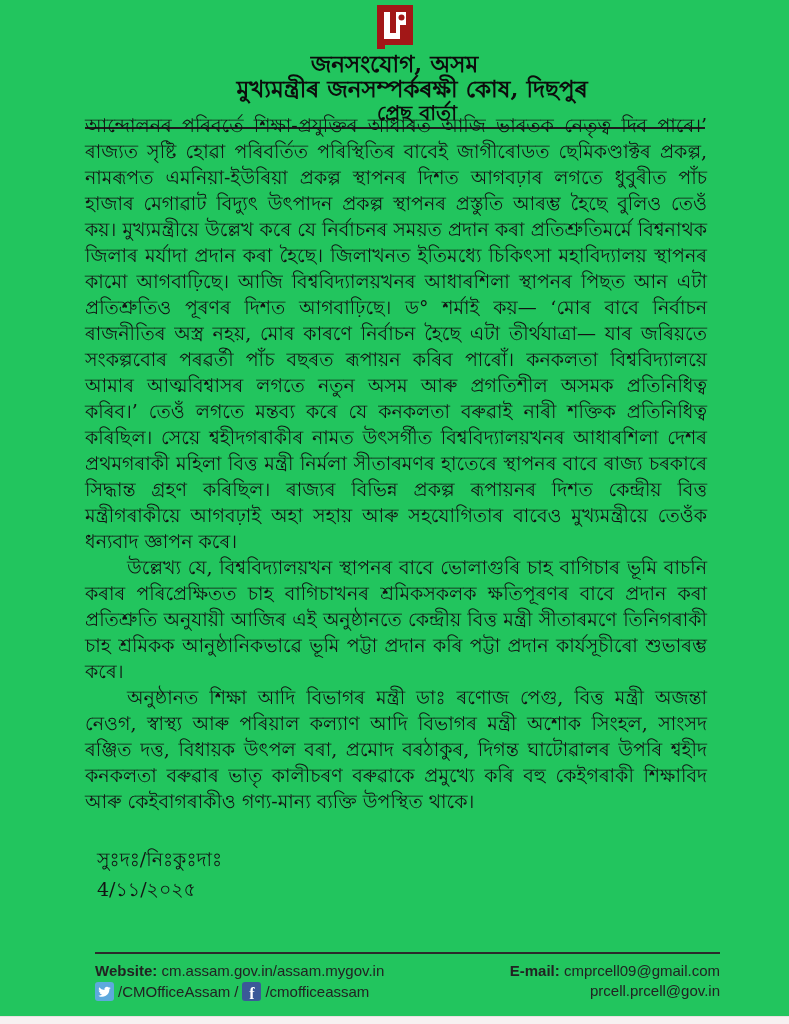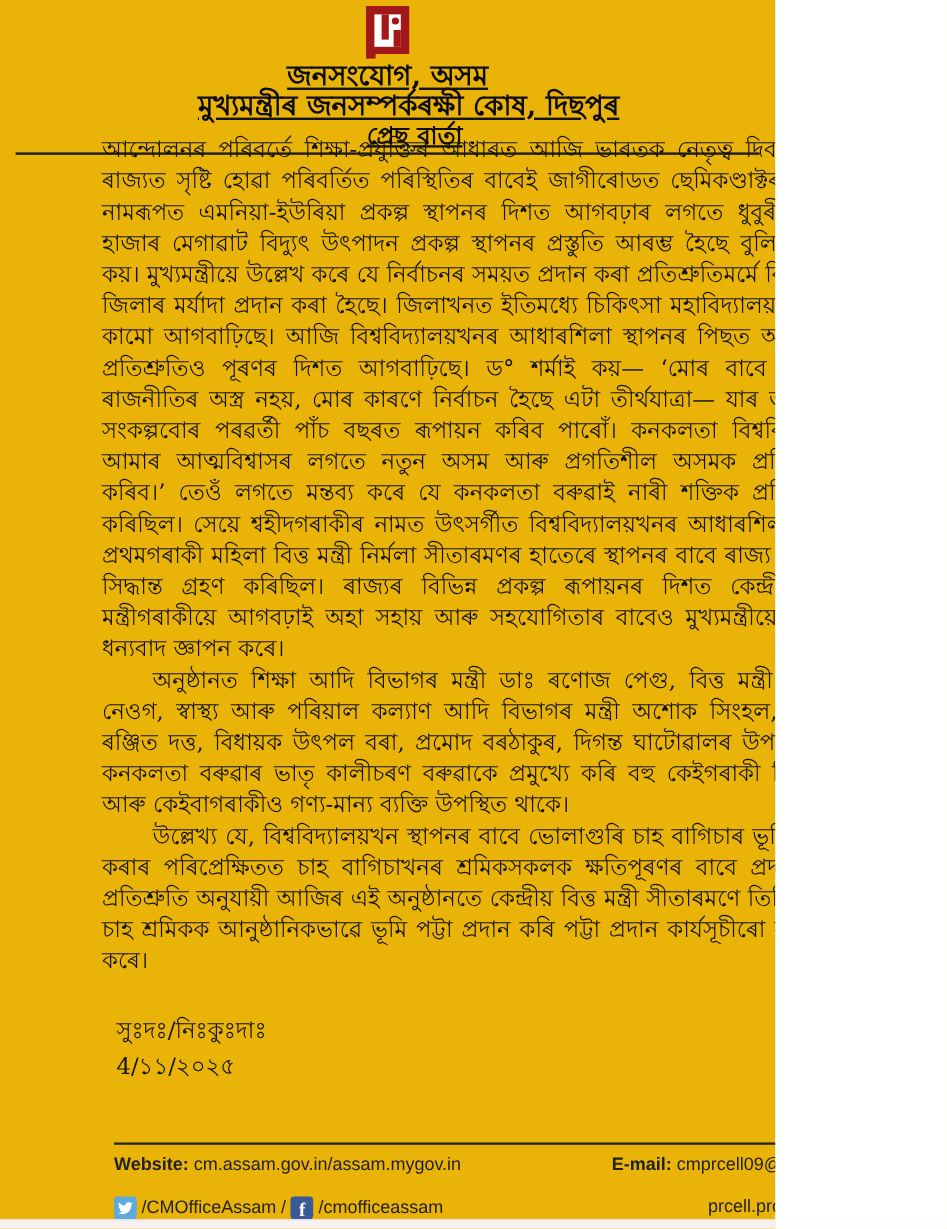--- a/index.html
+++ b/index.html
@@ -1,23 +1,22 @@
 <!DOCTYPE html>
 <html><head>
 <meta charset="utf-8">
 <style>
   html,body{margin:0;padding:0;background:#fff;}
   .page{
     position:relative;
-    width:646px;height:1024px;
-    background:#eab308;
+    width:789px;height:1024px;
+    background:#22c55e;
     font-family:"DejaVu Serif", serif;
     color:#131313;
     overflow:hidden;
-    text-decoration:underline;
   }
   
   .header{ text-align:center; padding-top:5px; }
   .logo{ display:block; margin:0 auto 2px auto; width:38px; height:44px; }
   .org-name{
     font-weight:bold; font-size:23px; line-height:25px; color:#0c0c0c;
   }
   .cell-name{
     font-weight:bold; font-size:23px; line-height:26px; color:#0c0c0c;margin-left:35px;
   }
@@ -39,21 +38,21 @@
   .footer-rule{
     position:absolute; left:95px; top:952px; width:625px; height:2px;
     background:#2b2b2b;
   }
   .footer{
     position:absolute; left:95px; top:962px; width:625px;
     font-family:"Liberation Sans", sans-serif;
     font-size:15px; color:#222;
     display:flex; justify-content:space-between;
   }
-  .footer-left .line1, .footer-right .line1{ margin-bottom:18px; }
+  .footer-left .line1, .footer-right .line1{ margin-bottom:3px; }
   .footer-right{ text-align:right; }
   .blabel{ font-weight:bold; }
   .social-line{ display:flex; align-items:center; gap:4px; }
   .icon-box{
     width:19px; height:19px; border-radius:3px;
     display:inline-flex; align-items:center; justify-content:center;
     flex:0 0 auto;
   }
   .fb-f{
     color:#fff; font-family:"Liberation Serif", serif;
@@ -80,22 +79,22 @@
       <rect x="1" y="36" width="8" height="8" fill="#A21717"></rect>
     </svg>
     <div class="org-name">জনসংযোগ, অসম</div>
     <div class="cell-name">মুখ্যমন্ত্ৰীৰ জনসম্পৰ্কৰক্ষী  কোষ, দিছপুৰ</div>
     <div class="press-title">প্ৰেছ বাৰ্তা</div>
     <div class="header-rule"></div>
   </div>
 
   <div class="doc-body">
     <p>আন্দোলনৰ পৰিবৰ্তে শিক্ষা-প্ৰযুক্তিৰ আধাৰত আজি ভাৰতক নেতৃত্ব দিব পাৰে।’ ৰাজ্যত সৃষ্টি হোৱা পৰিবৰ্তিত পৰিস্থিতিৰ বাবেই জাগীৰোডত ছেমিকণ্ডাক্টৰ প্ৰকল্প, নামৰূপত এমনিয়া-ইউৰিয়া প্ৰকল্প স্থাপনৰ দিশত আগবঢ়াৰ লগতে ধুবুৰীত পাঁচ হাজাৰ মেগাৱাট বিদ্যুৎ উৎপাদন প্ৰকল্প স্থাপনৰ প্ৰস্তুতি আৰম্ভ হৈছে বুলিও তেওঁ কয়। মুখ্যমন্ত্ৰীয়ে উল্লেখ কৰে যে নিৰ্বাচনৰ সময়ত প্ৰদান কৰা প্ৰতিশ্ৰুতিমৰ্মে বিশ্বনাথক জিলাৰ মৰ্যাদা প্ৰদান কৰা হৈছে। জিলাখনত ইতিমধ্যে চিকিৎসা মহাবিদ্যালয় স্থাপনৰ কামো আগবাঢ়িছে। আজি বিশ্ববিদ্যালয়খনৰ আধাৰশিলা স্থাপনৰ পিছত আন এটা প্ৰতিশ্ৰুতিও পূৰণৰ দিশত আগবাঢ়িছে। ড° শৰ্মাই কয়— ‘মোৰ বাবে নিৰ্বাচন ৰাজনীতিৰ অস্ত্ৰ নহয়, মোৰ কাৰণে নিৰ্বাচন হৈছে এটা তীৰ্থযাত্ৰা— যাৰ জৰিয়তে সংকল্পবোৰ পৰৱৰ্তী পাঁচ বছৰত ৰূপায়ন কৰিব পাৰোঁ। কনকলতা বিশ্ববিদ্যালয়ে আমাৰ আত্মবিশ্বাসৰ লগতে নতুন অসম আৰু প্ৰগতিশীল অসমক প্ৰতিনিধিত্ব কৰিব।’ তেওঁ লগতে মন্তব্য কৰে যে কনকলতা বৰুৱাই নাৰী শক্তিক প্ৰতিনিধিত্ব কৰিছিল। সেয়ে শ্বহীদগৰাকীৰ নামত উৎসৰ্গীত বিশ্ববিদ্যালয়খনৰ আধাৰশিলা দেশৰ প্ৰথমগৰাকী মহিলা বিত্ত মন্ত্ৰী নিৰ্মলা সীতাৰমণৰ হাতেৰে স্থাপনৰ বাবে ৰাজ্য চৰকাৰে সিদ্ধান্ত গ্ৰহণ কৰিছিল। ৰাজ্যৰ বিভিন্ন প্ৰকল্প ৰূপায়নৰ দিশত কেন্দ্ৰীয় বিত্ত মন্ত্ৰীগৰাকীয়ে আগবঢ়াই অহা সহায় আৰু সহযোগিতাৰ বাবেও মুখ্যমন্ত্ৰীয়ে তেওঁক ধন্যবাদ জ্ঞাপন কৰে।</p>
+    <p class="indented">উল্লেখ্য যে, বিশ্ববিদ্যালয়খন স্থাপনৰ বাবে ভোলাগুৰি চাহ বাগিচাৰ ভূমি বাচনি কৰাৰ পৰিপ্ৰেক্ষিতত চাহ বাগিচাখনৰ শ্ৰমিকসকলক ক্ষতিপূৰণৰ বাবে প্ৰদান কৰা প্ৰতিশ্ৰুতি অনুযায়ী আজিৰ এই অনুষ্ঠানতে কেন্দ্ৰীয় বিত্ত মন্ত্ৰী সীতাৰমণে তিনিগৰাকী চাহ শ্ৰমিকক আনুষ্ঠানিকভাৱে ভূমি পট্টা প্ৰদান কৰি পট্টা প্ৰদান কাৰ্যসূচীৰো শুভাৰম্ভ কৰে।</p>
     <p class="indented">অনুষ্ঠানত শিক্ষা আদি বিভাগৰ মন্ত্ৰী ডাঃ ৰণোজ পেগু, বিত্ত মন্ত্ৰী অজন্তা নেওগ, স্বাস্থ্য আৰু পৰিয়াল কল্যাণ আদি বিভাগৰ মন্ত্ৰী অশোক সিংহল, সাংসদ ৰঞ্জিত দত্ত, বিধায়ক উৎপল বৰা, প্ৰমোদ বৰঠাকুৰ, দিগন্ত ঘাটোৱালৰ উপৰি শ্বহীদ কনকলতা বৰুৱাৰ ভাতৃ কালীচৰণ বৰুৱাকে প্ৰমুখ্যে কৰি  বহু কেইগৰাকী শিক্ষাবিদ আৰু কেইবাগৰাকীও গণ্য-মান্য ব্যক্তি উপস্থিত থাকে।</p>
-    <p class="indented">উল্লেখ্য যে, বিশ্ববিদ্যালয়খন স্থাপনৰ বাবে ভোলাগুৰি চাহ বাগিচাৰ ভূমি বাচনি কৰাৰ পৰিপ্ৰেক্ষিতত চাহ বাগিচাখনৰ শ্ৰমিকসকলক ক্ষতিপূৰণৰ বাবে প্ৰদান কৰা প্ৰতিশ্ৰুতি অনুযায়ী আজিৰ এই অনুষ্ঠানতে কেন্দ্ৰীয় বিত্ত মন্ত্ৰী সীতাৰমণে তিনিগৰাকী চাহ শ্ৰমিকক আনুষ্ঠানিকভাৱে ভূমি পট্টা প্ৰদান কৰি পট্টা প্ৰদান কাৰ্যসূচীৰো শুভাৰম্ভ কৰে।</p>
     <div class="signoff-block">
       <div>সুঃদঃ/নিঃকুঃদাঃ</div>
       <div>4/১১/২০২৫</div>
     </div>
   </div>
 
   <div class="footer-rule"></div>
 
   <div class="footer">
     <div class="footer-left">

